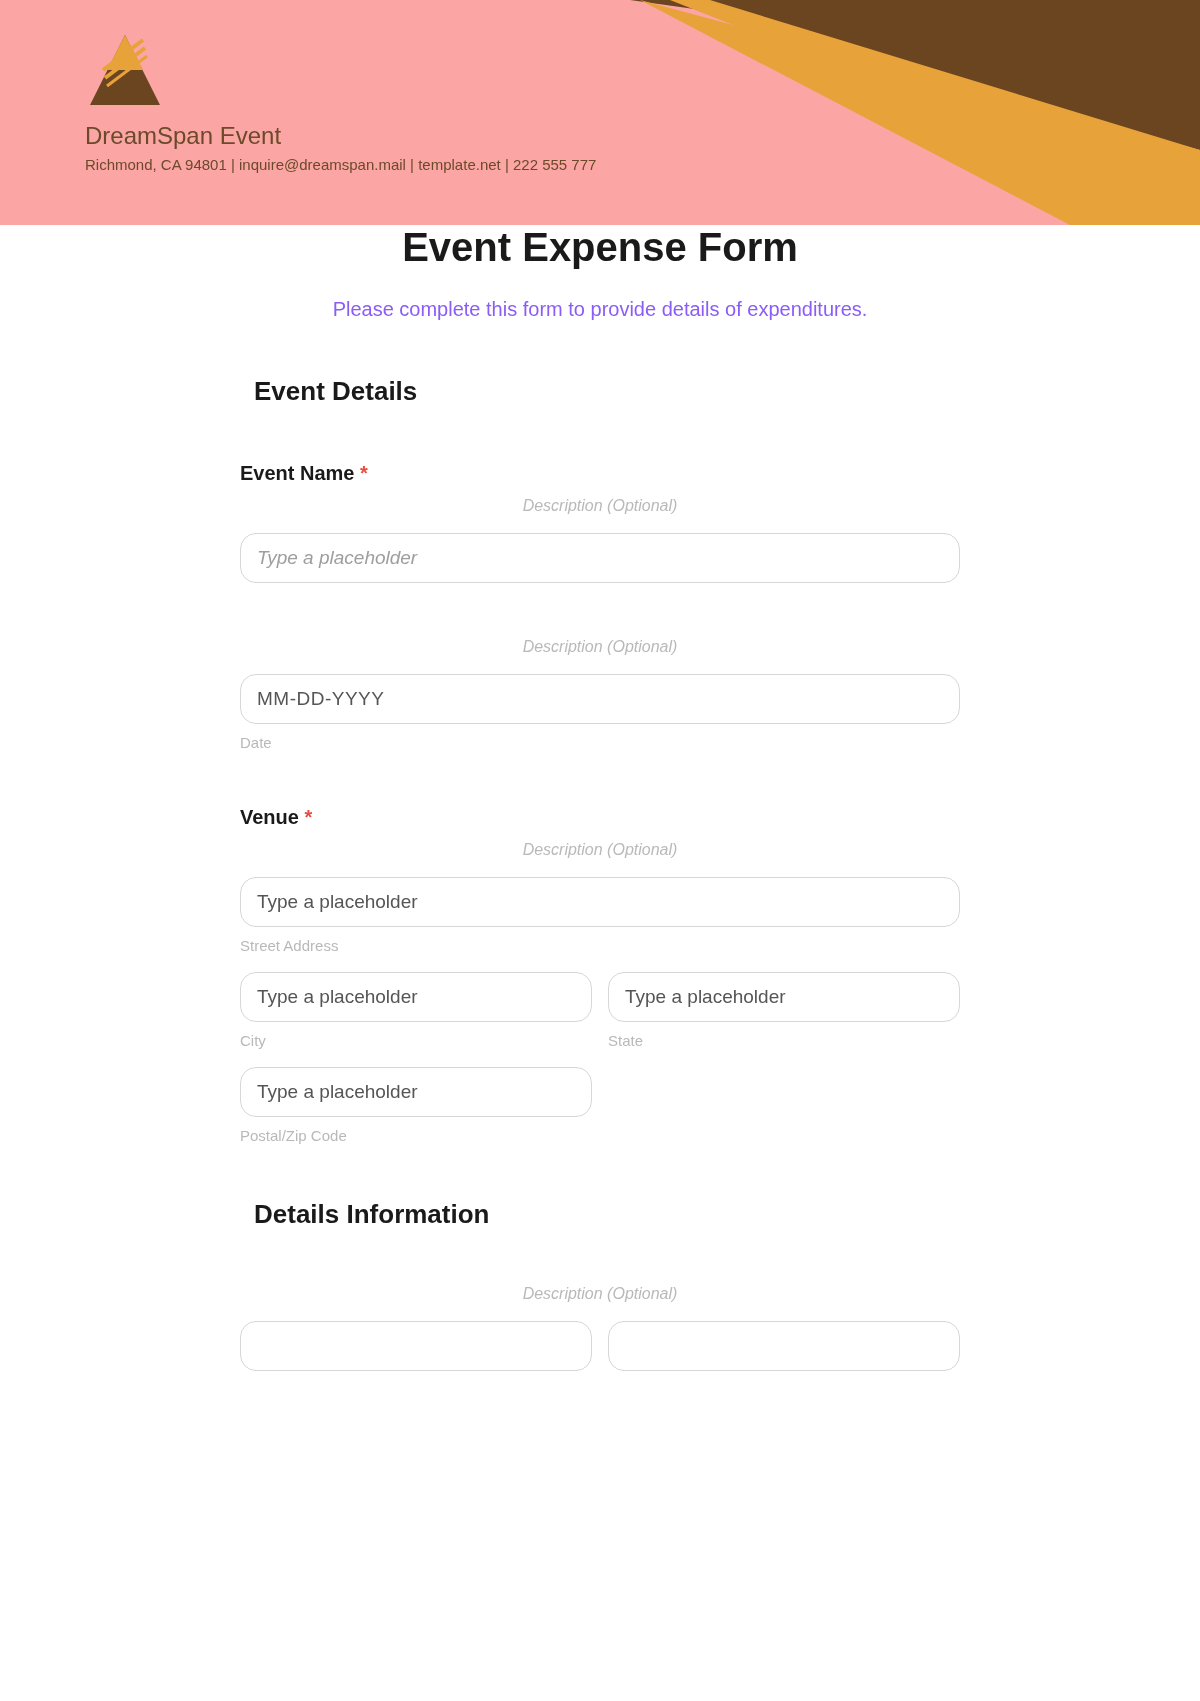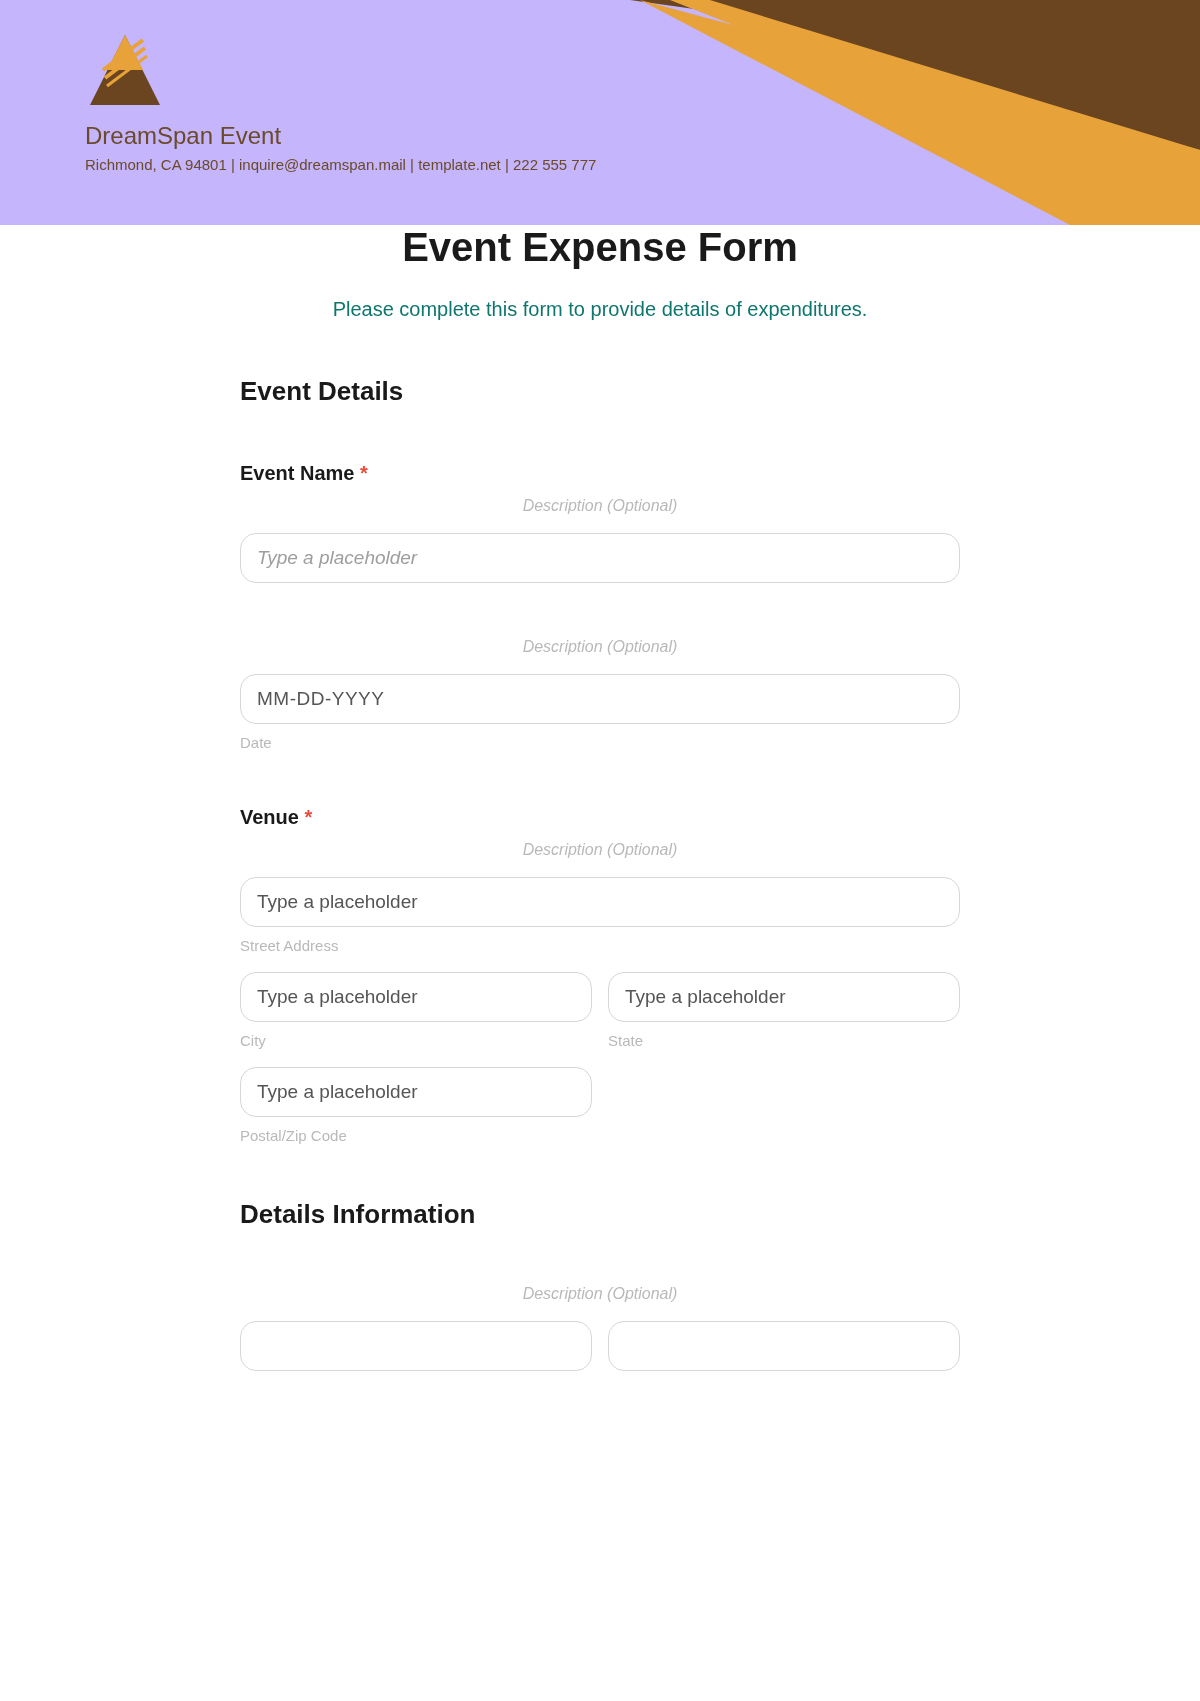--- a/index.html
+++ b/index.html
@@ -1,21 +1,21 @@
 <!DOCTYPE html>
 <html><head>
 <meta charset="utf-8">
 <style>
   * { box-sizing: border-box; margin: 0; padding: 0; }
   html, body { width: 1200px; font-family: Arial, Helvetica, sans-serif; background: #fff; }
   .header {
     position: relative;
     width: 100%;
     height: 225px;
-    background: #c4b5fd;
+    background: #fca5a5;
     overflow: hidden;
   }
   .logo-block {
     position: absolute;
     left: 85px;
     top: 30px;
   }
   .logo-svg { display: block; }
   .company-name {
     font-size: 24px;
@@ -36,28 +36,29 @@
   }
   .form-title {
     text-align: center;
     font-size: 40px;
     font-weight: 700;
     color: #1a1a1a;
   }
   .form-sub {
     text-align: center;
     font-size: 20px;
-    color: #0f766e;
+    color: #8b5cf6;
     margin-top: 28px;
   }
   .section-title {
     font-size: 26px;
     font-weight: 700;
     color: #1a1a1a;
     margin-top: 55px;
+    margin-left: 14px;
   }
   .field { margin-top: 55px; }
   .field-label {
     font-size: 20px;
     font-weight: 700;
     color: #1a1a1a;
   }
   .req { color: #e74c3c; }
   .field-desc {
     font-size: 16px;

